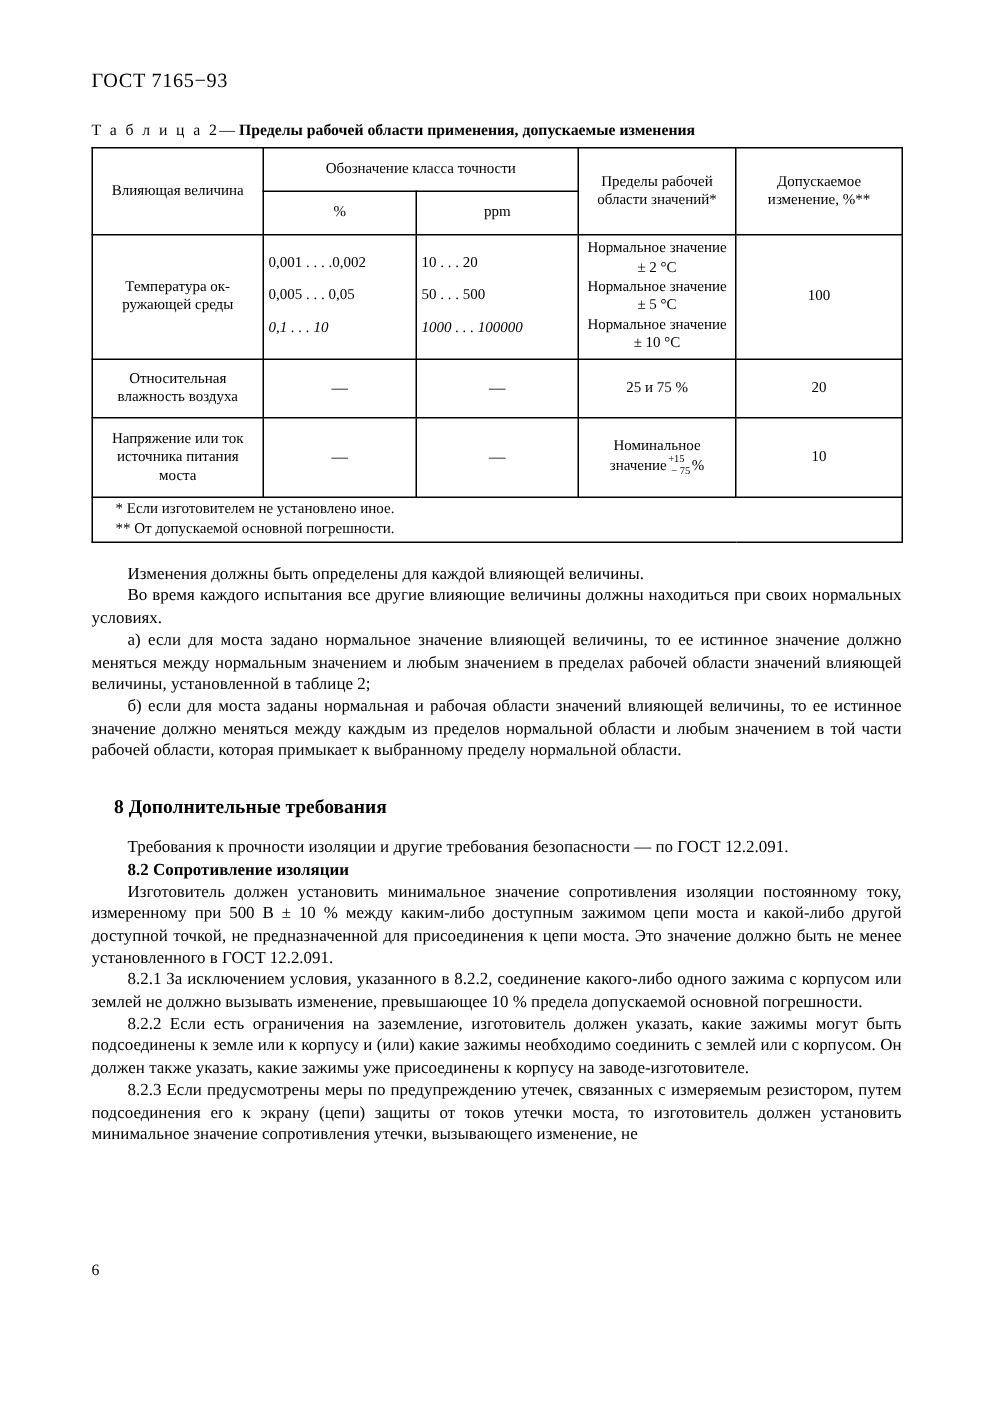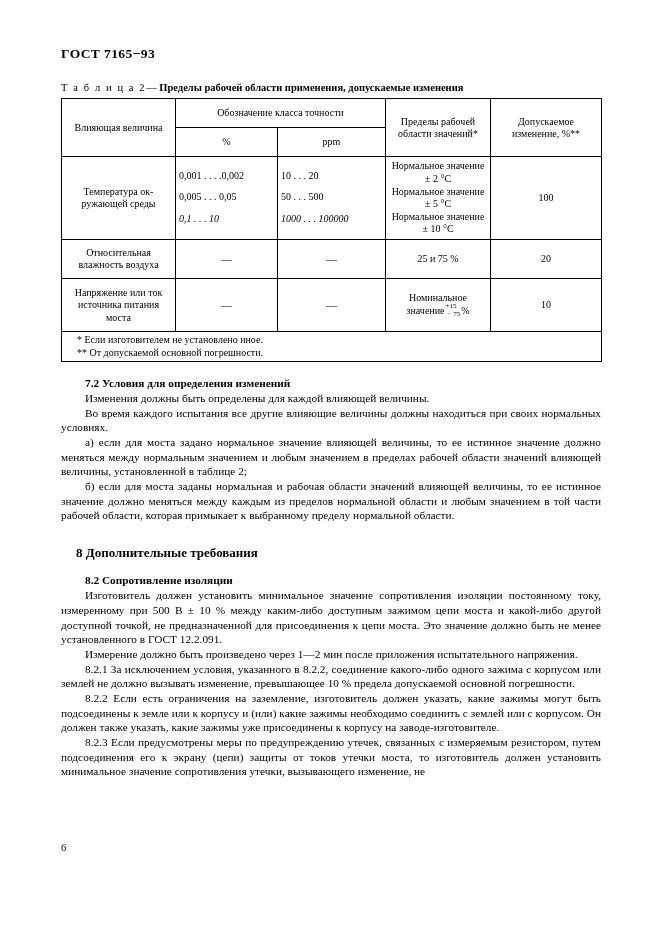--- a/index.html
+++ b/index.html
@@ -25,21 +25,21 @@
   }
   .content {
     position: absolute;
     left: 61px;
     top: 47px;
     width: 540px;
   }
 
   
   .doc-header {
-    font-weight: bold;
+    font-weight: normal;
     font-size: 13.5px;
     letter-spacing: 0.4px;
     margin: 0 0 20px 0;
     line-height: 1.1;
   }
 
   
   .table-caption {
     font-size: 10.5px;
     margin: 0 0 4px 0;
@@ -231,32 +231,31 @@
             <span class="fn-row">*  Если изготовителем не установлено иное.</span>
             <span class="fn-row">**  От допускаемой основной погрешности.</span>
           </td>
         </tr>
 
       </tbody>
     </table>
 
     <div class="body-block">
 
-      <h3 class="sub">7.2  Условия для определения изменений</h3>
       <p class="para">Изменения должны быть определены для каждой влияющей величины.</p>
       <p class="para">Во время каждого испытания все другие влияющие величины должны находиться при своих нормальных условиях.</p>
       <p class="para">а)  если для моста задано нормальное значение влияющей величины, то ее истинное значение должно меняться между нормальным значением и любым значением в пределах рабочей области значений влияющей величины, установленной в таблице 2;</p>
       <p class="para">б)  если для моста заданы нормальная и рабочая области значений влияющей величины, то ее истинное значение должно меняться между каждым из пределов нормальной области и любым значением в той части рабочей области, которая примыкает к выбранному пределу нормальной области.</p>
 
       <h2 class="sect">8  Дополнительные требования</h2>
 
+      <p class="para">Требования к прочности изоляции и другие требования безопасности — по ГОСТ 12.2.091.</p>
 
       <h3 class="sub">8.2  Сопротивление изоляции</h3>
       <p class="para">Изготовитель должен установить минимальное значение сопротивления изоляции постоянно­му току, измеренному при 500 В ± 10 % между каким-либо доступным зажимом цепи моста и какой-либо другой доступной точкой, не предназначенной для присоединения к цепи моста. Это значение должно быть не менее установленного в ГОСТ 12.2.091.</p>
-      <p class="para">Измерение должно быть произведено через 1—2 мин после приложения испытательного на­пряжения.</p>
       <p class="para">8.2.1  За исключением условия, указанного в 8.2.2, соединение какого-либо одного зажима с корпусом или землей не должно вызывать изменение, превышающее 10 % предела допускаемой основной погрешности.</p>
       <p class="para">8.2.2  Если есть ограничения на заземление, изготовитель должен указать, какие зажимы могут быть подсоединены к земле или к корпусу и (или) какие зажимы необходимо соединить с землей или с корпусом. Он должен также указать, какие зажимы уже присоединены к корпусу на заводе-изготовителе.</p>
       <p class="para">8.2.3  Если предусмотрены меры по предупреждению утечек, связанных с измеряемым резис­тором, путем подсоединения его к экрану (цепи) защиты от токов утечки моста, то изготовитель должен установить минимальное значение сопротивления утечки, вызывающего изменение, не</p>
 
     </div>
   </div>
 
   <div class="page-number">6</div>
 </div>
 

